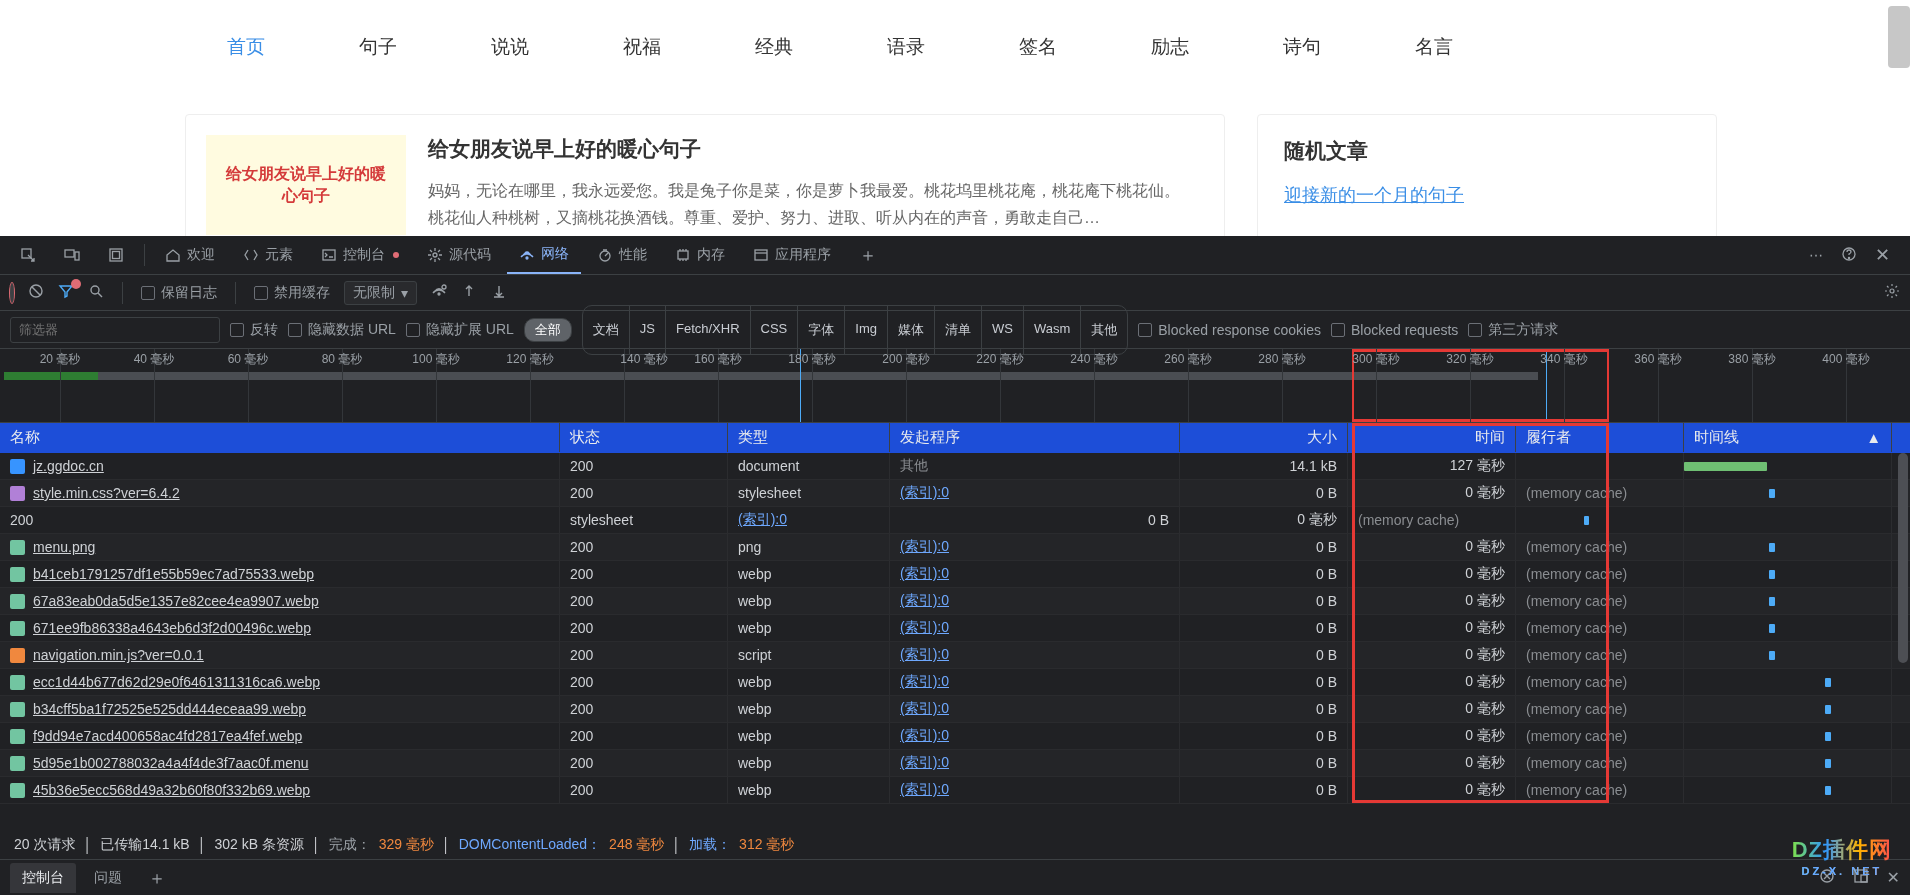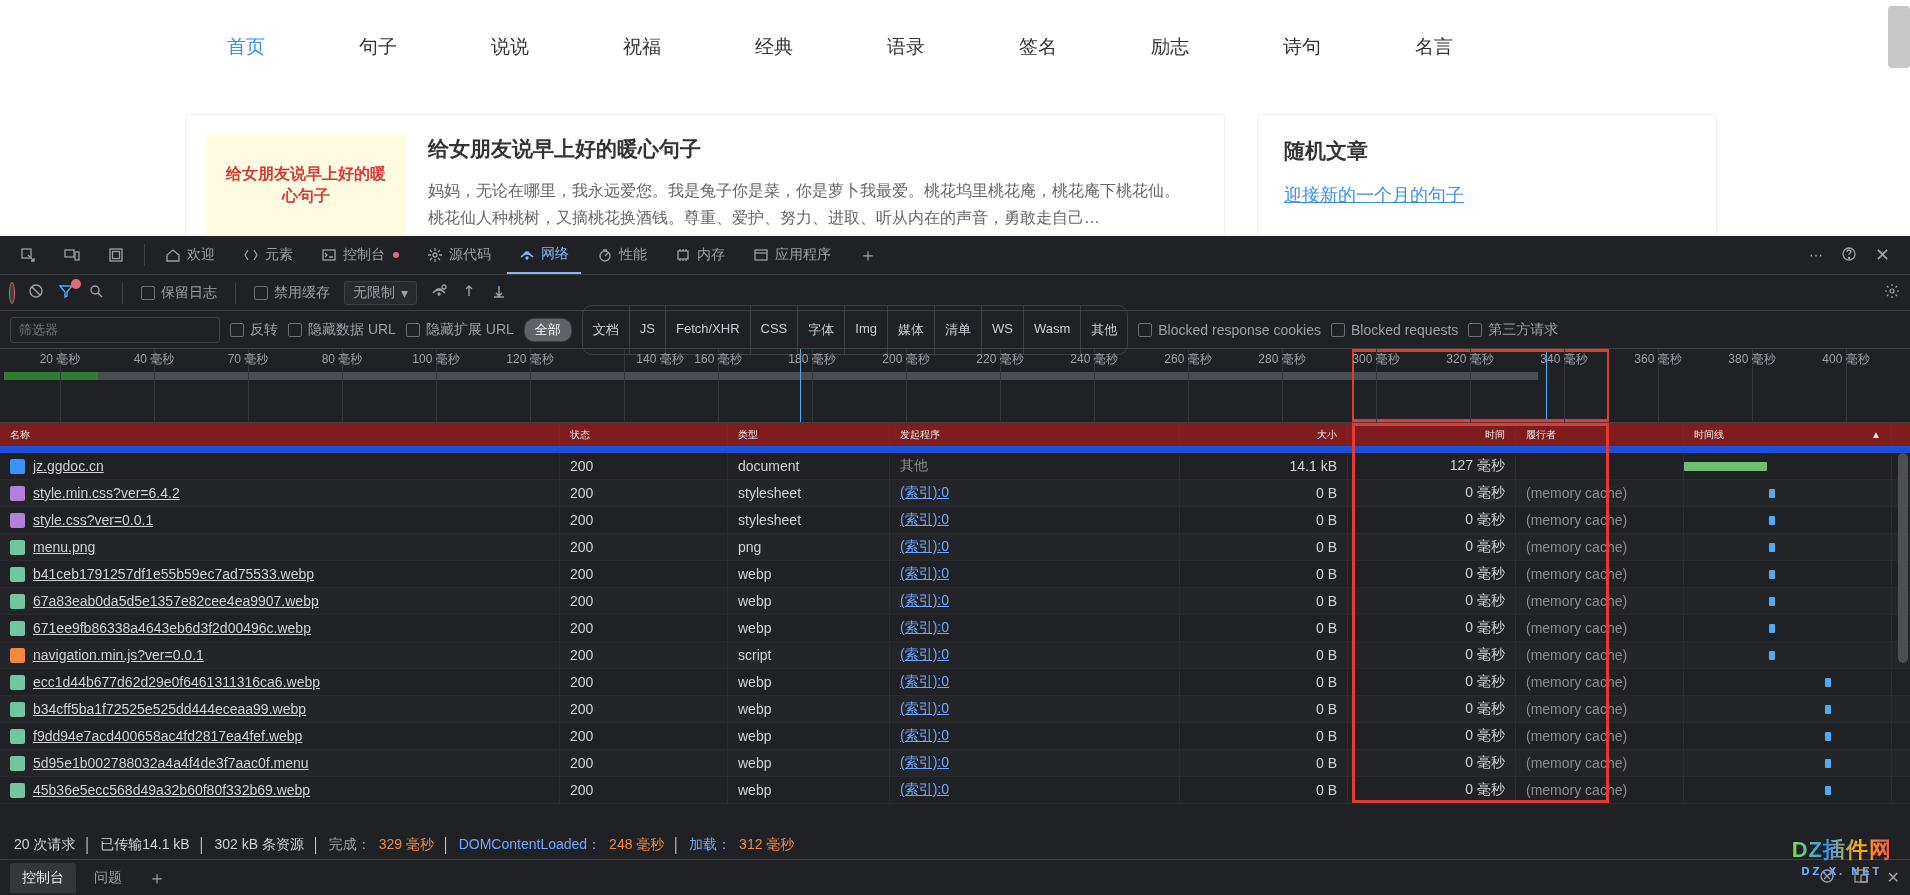--- a/index.html
+++ b/index.html
@@ -50,21 +50,21 @@
 .ruler .tick { position:absolute; top:2px; text-align:center; transform:translateX(-50%); }
 .ruler .tickline { position:absolute; top:0; bottom:0; width:1px; background:#33363a; }
 .ruler .bar-green { position:absolute; top:23px; height:8px; background:#2e7d32; }
 .ruler .bar-gray  { position:absolute; top:23px; height:8px; background:#4a4d52; }
 .ruler .cursor { position:absolute; top:0; bottom:0; width:1px; background:#4dabf7; }
 .ruler .highlight { position:absolute; top:0; bottom:0; border:2px solid #e53935; border-top:3px solid #e53935; border-bottom:3px solid #e53935; }
 
 
 .tbl { position:absolute; left:0; right:0; top:187px; bottom:64px; overflow:hidden; }
 .thead, .trow { display:grid; grid-template-columns:560px 168px 162px 290px 168px 168px 168px auto 18px; align-items:center; }
-.thead { height:30px; background:#7f1d1d; border-bottom:7px solid #1d4ed8; font-size:10px; color:#e8eaed; }
+.thead { height:30px; background:#1d4ed8; border-bottom:1px solid #1d4ed8; font-size:15px; color:#e8eaed; }
 .thead > div { padding:0 10px; border-right:1px solid #3c4043; height:100%; display:flex; align-items:center; }
 .thead .sorttri { margin-left:auto; }
 .trow { height:27px; font-size:14px; color:#cfd2d6; border-bottom:1px solid #2a2b2e; }
 .trow:nth-child(even){ background:#242528; }
 .trow > div { padding:0 10px; border-right:1px solid #2b2c2f; height:100%; display:flex; align-items:center; overflow:hidden; white-space:nowrap; }
 .name { gap:8px;text-decoration:underline; }
 .fico { width:15px; height:15px; border-radius:2px; flex:0 0 15px; }
 .lnk { color:#6ea8fe; text-decoration:underline; cursor:pointer; }
 .sz, .tm { justify-content:flex-end; }
 .fulf { color:#8a8d91; }
@@ -291,29 +291,29 @@
     <div class="bar-green" style="left:4px;width:94px"></div>
     <div class="bar-gray" style="left:98px;width:1440px"></div>
     <div class="cursor" style="left:800px"></div>
     <div class="cursor" style="left:1546px"></div>
     <div class="highlight" style="left:1352px;width:257px"></div>
   <div class="tickline" style="left: 60px;"></div>
       <div class="tick" style="left: 60px;">20 毫秒</div>
       <div class="tickline" style="left: 154px;"></div>
       <div class="tick" style="left: 154px;">40 毫秒</div>
       <div class="tickline" style="left: 248px;"></div>
-      <div class="tick" style="left: 248px;">70 毫秒</div>
+      <div class="tick" style="left: 248px;">60 毫秒</div>
       <div class="tickline" style="left: 342px;"></div>
       <div class="tick" style="left: 342px;">80 毫秒</div>
       <div class="tickline" style="left: 436px;"></div>
       <div class="tick" style="left: 436px;">100 毫秒</div>
       <div class="tickline" style="left: 530px;"></div>
       <div class="tick" style="left: 530px;">120 毫秒</div>
       <div class="tickline" style="left: 624px;"></div>
-      <div class="tick" style="left: 660px; text-align: center;">140 毫秒</div>
+      <div class="tick" style="left: 644px; text-align: center;">140 毫秒</div>
       <div class="tickline" style="left: 718px;"></div>
       <div class="tick" style="left: 718px;">160 毫秒</div>
       <div class="tickline" style="left: 812px;"></div>
       <div class="tick" style="left: 812px;">180 毫秒</div>
       <div class="tickline" style="left: 906px;"></div>
       <div class="tick" style="left: 906px;">200 毫秒</div>
       <div class="tickline" style="left: 1000px;"></div>
       <div class="tick" style="left: 1000px;">220 毫秒</div>
       <div class="tickline" style="left: 1094px;"></div>
       <div class="tick" style="left: 1094px;">240 毫秒</div>
@@ -381,24 +381,20 @@
           </div>
           <div class="sz">0 B</div>
           <div class="tm">0 毫秒</div>
           <div class="fulf">(memory cache)</div>
           <div class="tl-cell">
             <span class="seg" style="left:41%;width:3%;background:#4dabf7"></span>
           </div>
           <div></div>
         </div>
         <div class="trow">
-          <div class="name">
-            <span class="fico" style="background:#b180d7"></span>
-            <span>style.css?ver=0.0.1</span>
-          </div>
           <div>200</div>
           <div>stylesheet</div>
           <div>
             <span class="lnk">(索引):0</span>
           </div>
           <div class="sz">0 B</div>
           <div class="tm">0 毫秒</div>
           <div class="fulf">(memory cache)</div>
           <div class="tl-cell">
             <span class="seg" style="left:41%;width:3%;background:#4dabf7"></span>

